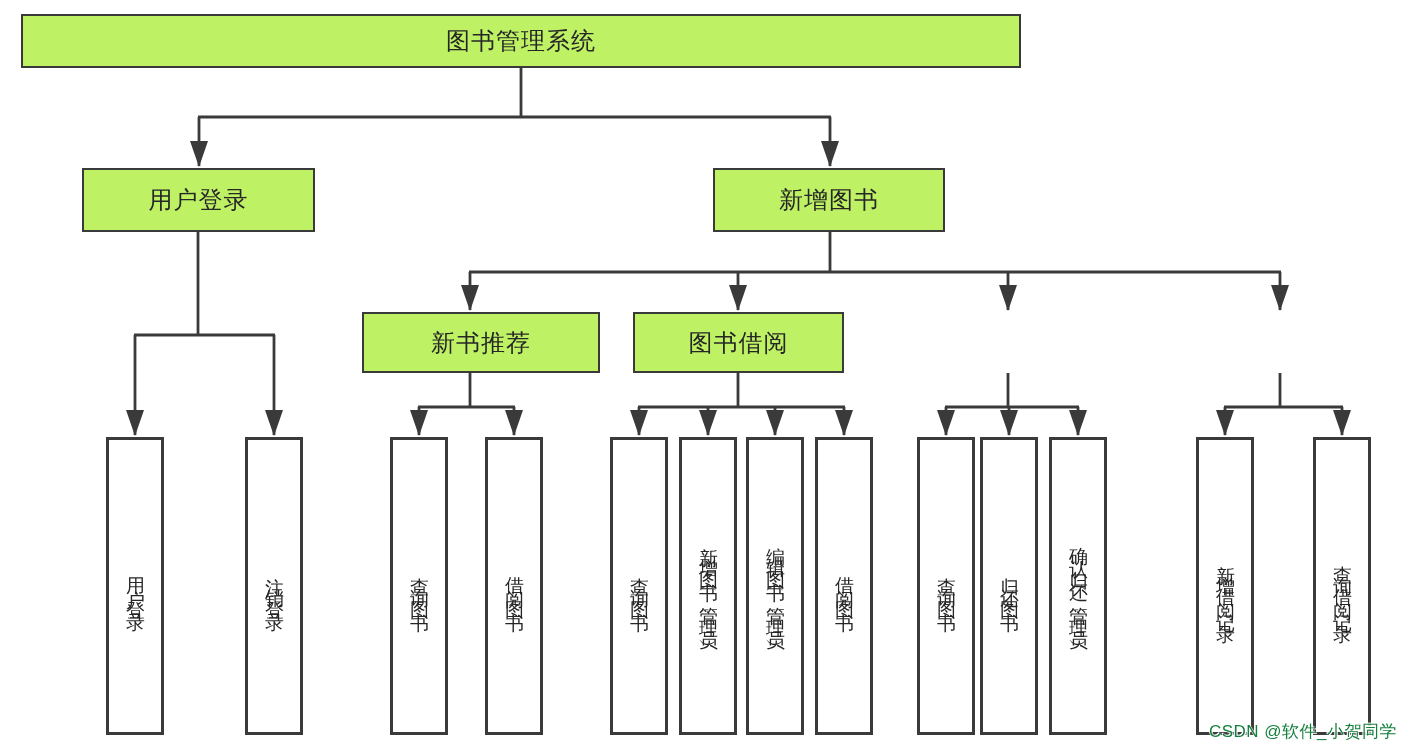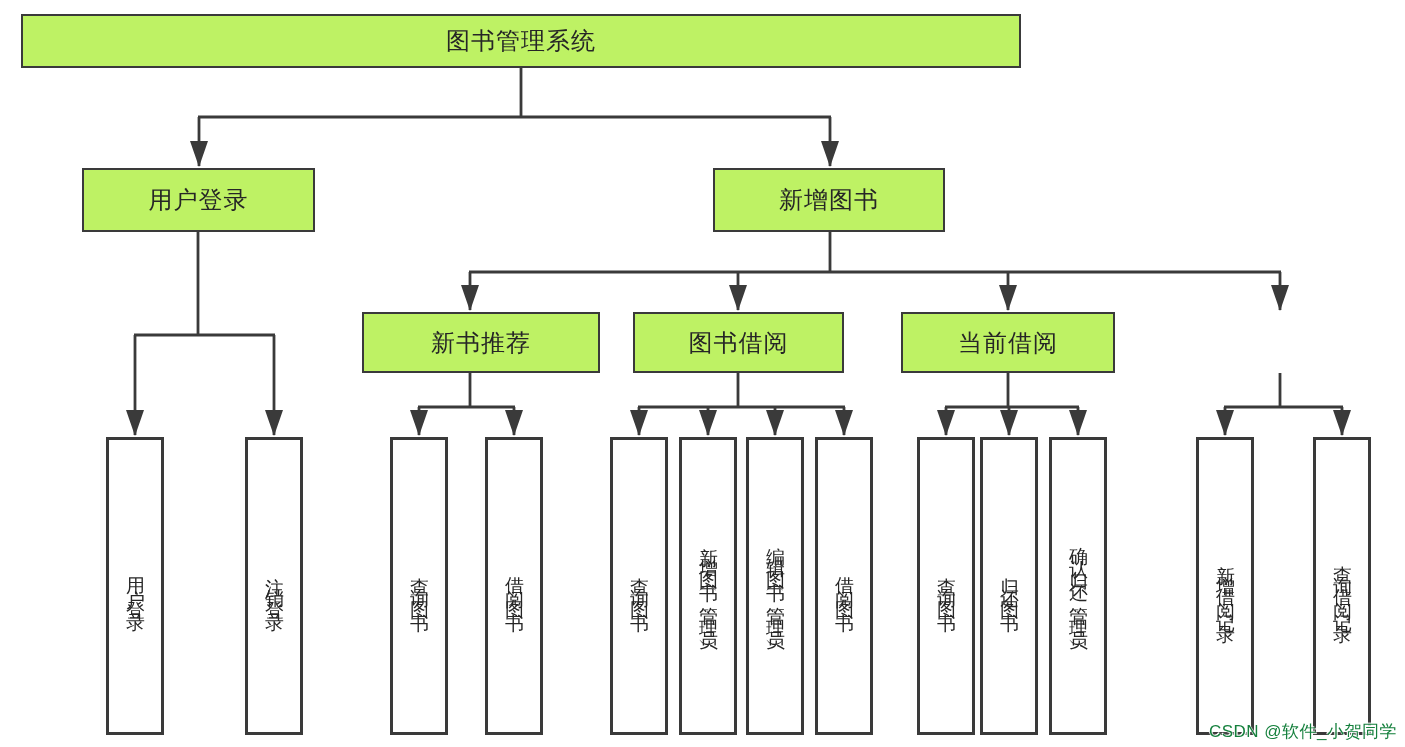--- a/index.html
+++ b/index.html
@@ -118,21 +118,20 @@
     </g>
   </svg>
 
   <div class="node" style="left:21px;top:14px;width:1000px;height:54px;">图书管理系统</div>
 
   <div class="node" style="left:82px;top:168px;width:233px;height:64px;">用户登录</div>
   <div class="node" style="left:713px;top:168px;width:232px;height:64px;">新增图书</div>
 
   <div class="node" style="left:362px;top:312px;width:238px;height:61px;">新书推荐</div>
   <div class="node" style="left:633px;top:312px;width:211px;height:61px;">图书借阅</div>
-  <div class="node" style="left:901px;top:312px;width:214px;height:61px;">当前借阅</div>
 
   <div class="leaf" style="left:106px;">
     <span class="vtext">用户登录</span>
   </div>
   <div class="leaf" style="left:245px;">
     <span class="vtext">注销登录</span>
   </div>
 
   <div class="leaf" style="left:390px;">
     <span class="vtext">查询图书</span>

